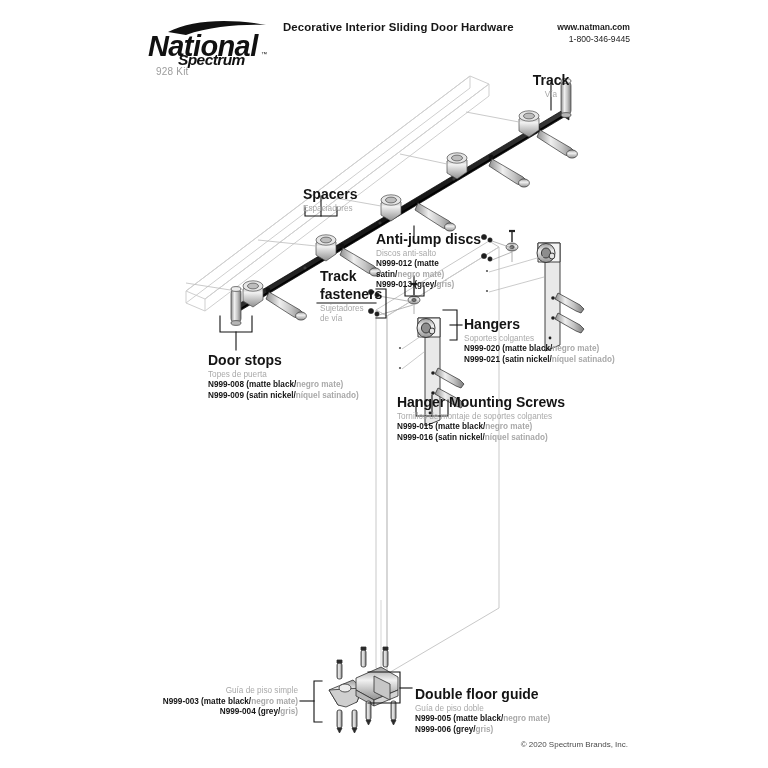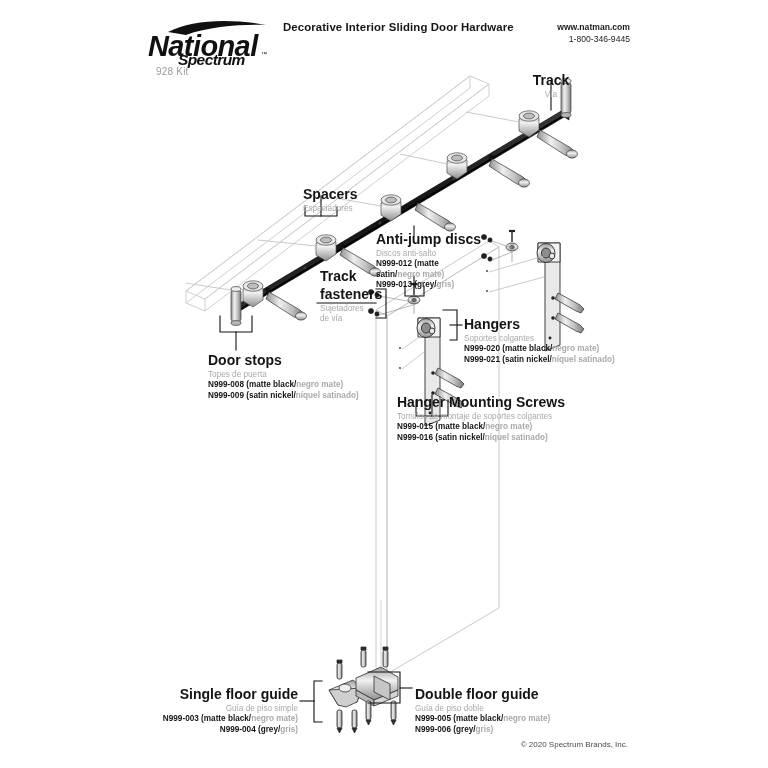--- a/index.html
+++ b/index.html
@@ -382,21 +382,20 @@
 </div>
 
 <div class="cal" style="left:397px;top:394px;">
   <div class="t1">Hanger Mounting Screws</div>
   <div class="t2">Tornillos de montaje de soportes colgantes</div>
   <div class="t3"><span>N999-015 (matte black/</span><span class="es">negro mate)</span></div>
   <div class="t3"><span>N999-016 (satin nickel/</span><span class="es">níquel satinado)</span></div>
 </div>
 
 <div class="cal r" style="left:40px;top:686px;width:258px;">
-  <div class="t1">Single floor guide</div>
   <div class="t2">Guía de piso simple</div>
   <div class="t3"><span>N999-003 (matte black/</span><span class="es">negro mate)</span></div>
   <div class="t3"><span>N999-004 (grey/</span><span class="es">gris)</span></div>
 </div>
 
 <div class="cal" style="left:406px;top:686px;margin-left:9px;">
   <div class="t1">Double floor guide</div>
   <div class="t2">Guía de piso doble</div>
   <div class="t3"><span>N999-005 (matte black/</span><span class="es">negro mate)</span></div>
   <div class="t3"><span>N999-006 (grey/</span><span class="es">gris)</span></div>

